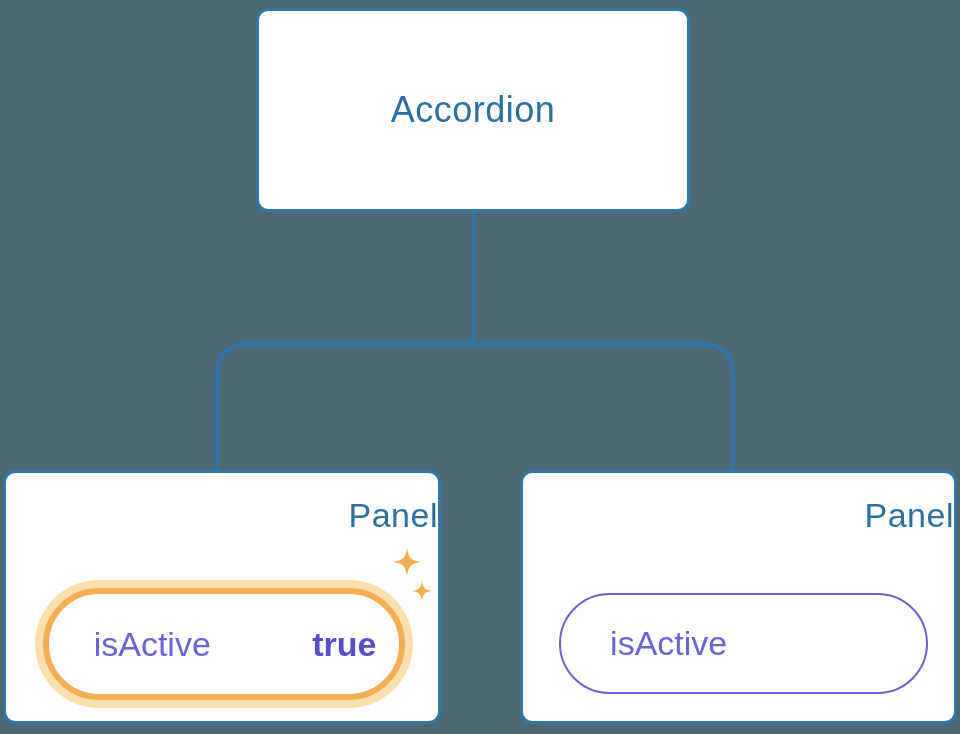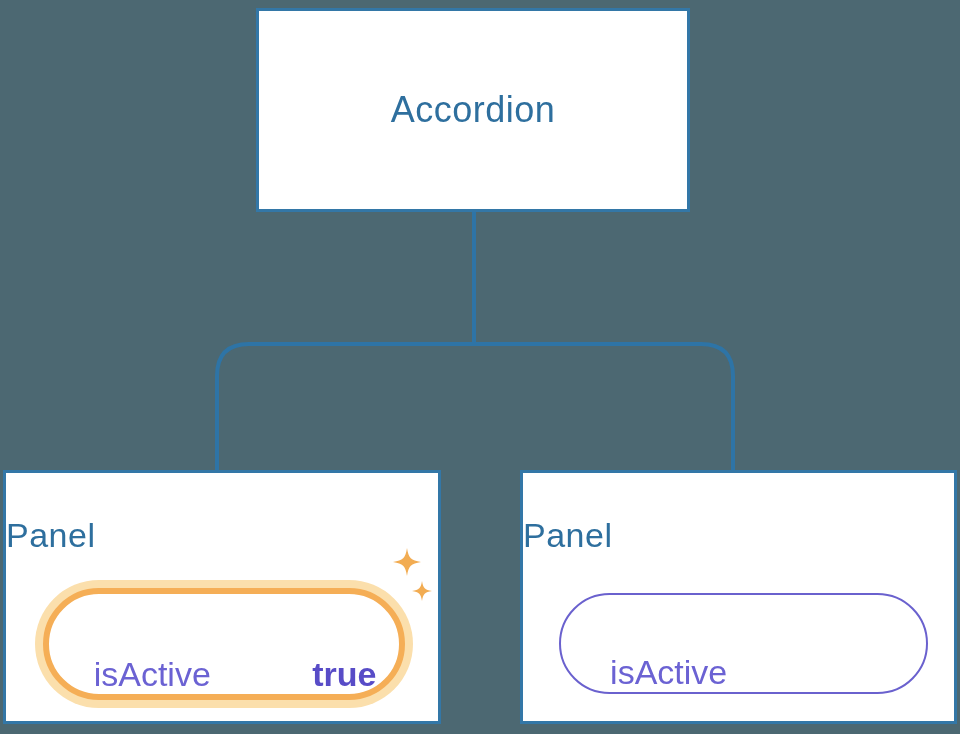--- a/index.html
+++ b/index.html
@@ -33,52 +33,52 @@
   }
   .connectors path {
     fill: none;
     stroke: var(--line-blue);
     stroke-width: 4;
   }
   .node {
     position: absolute;
     background: var(--node-bg);
     border: 3px solid var(--node-border);
-    border-radius: 0;
+    border-radius: 12px;
   }
   .node-root {
     left: 256px; top: 8px;
     width: 434px; height: 204px;
     display: flex;
     align-items: center;
     justify-content: center;
   }
   .node-root .node-label {
     color: var(--node-text);
     font-size: 36px;
     font-weight: 500;
     letter-spacing: 0.5px;
   }
   .node-panel-left  { left: 3px;   top: 470px; width: 438px; height: 254px; }
   .node-panel-right { left: 520px; top: 470px; width: 437px; height: 254px; }
   .panel-title {
-    margin-top: 42px;
-    text-align: left;
+    margin-top: 22px;
+    text-align: right;
     color: var(--node-text);
     font-size: 34px;
     font-weight: 500;
     line-height: 40px;
     letter-spacing: 0.5px;
   }
   .pill {
     position: absolute;
     background: var(--node-bg);
     border-radius: 999px;
     display: flex;
-    align-items: flex-end;
+    align-items: center;
     overflow: hidden;
   }
   .pill-active {
     left: 37px; top: 115px;
     width: 362px; height: 112px;
     border: 6px solid var(--orange-ring);
     box-shadow: 0 0 0 8px var(--orange-halo);
   }
   .pill-inactive {
     left: 36px; top: 120px;

